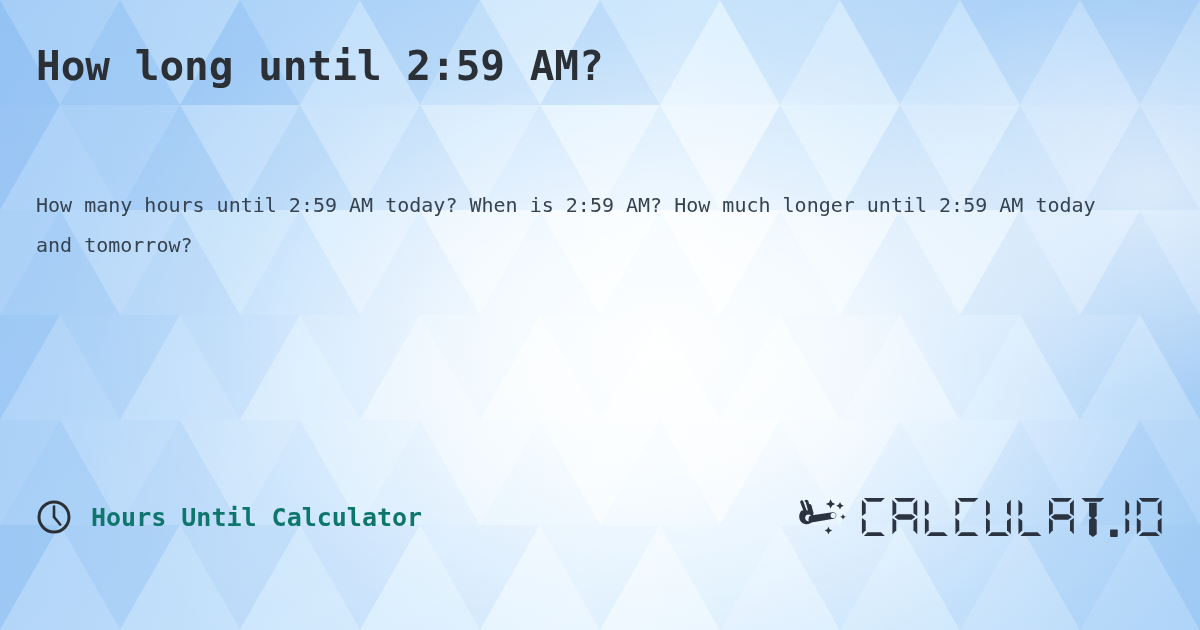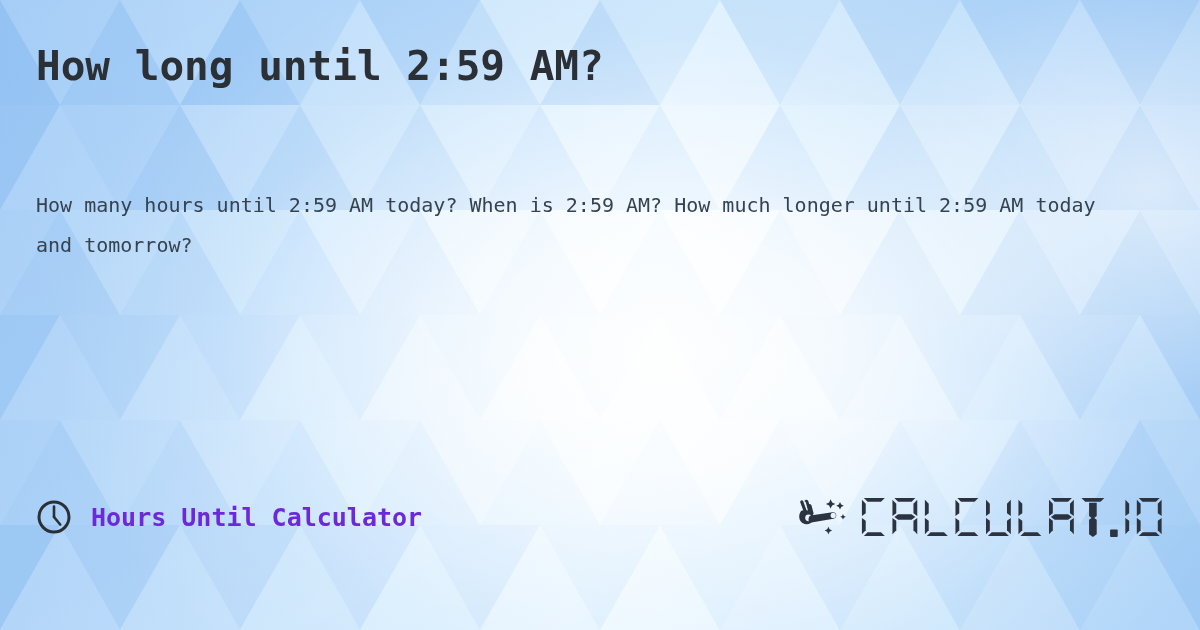--- a/index.html
+++ b/index.html
@@ -116,21 +116,21 @@
     height: 36px;
     display: block;
     flex: 0 0 auto;
   }
 
   .brand-left-label {
     font-family: "DejaVu Sans Mono", "Liberation Mono", monospace;
     font-size: 25px;
     font-weight: bold;
     letter-spacing: 0px;
-    color: #6d28d9;
+    color: #0f766e;
     white-space: nowrap;
   }
 
   .brand-right {
     display: flex;
     align-items: center;
     gap: 9px;
   }
 
   .wand-icon {

